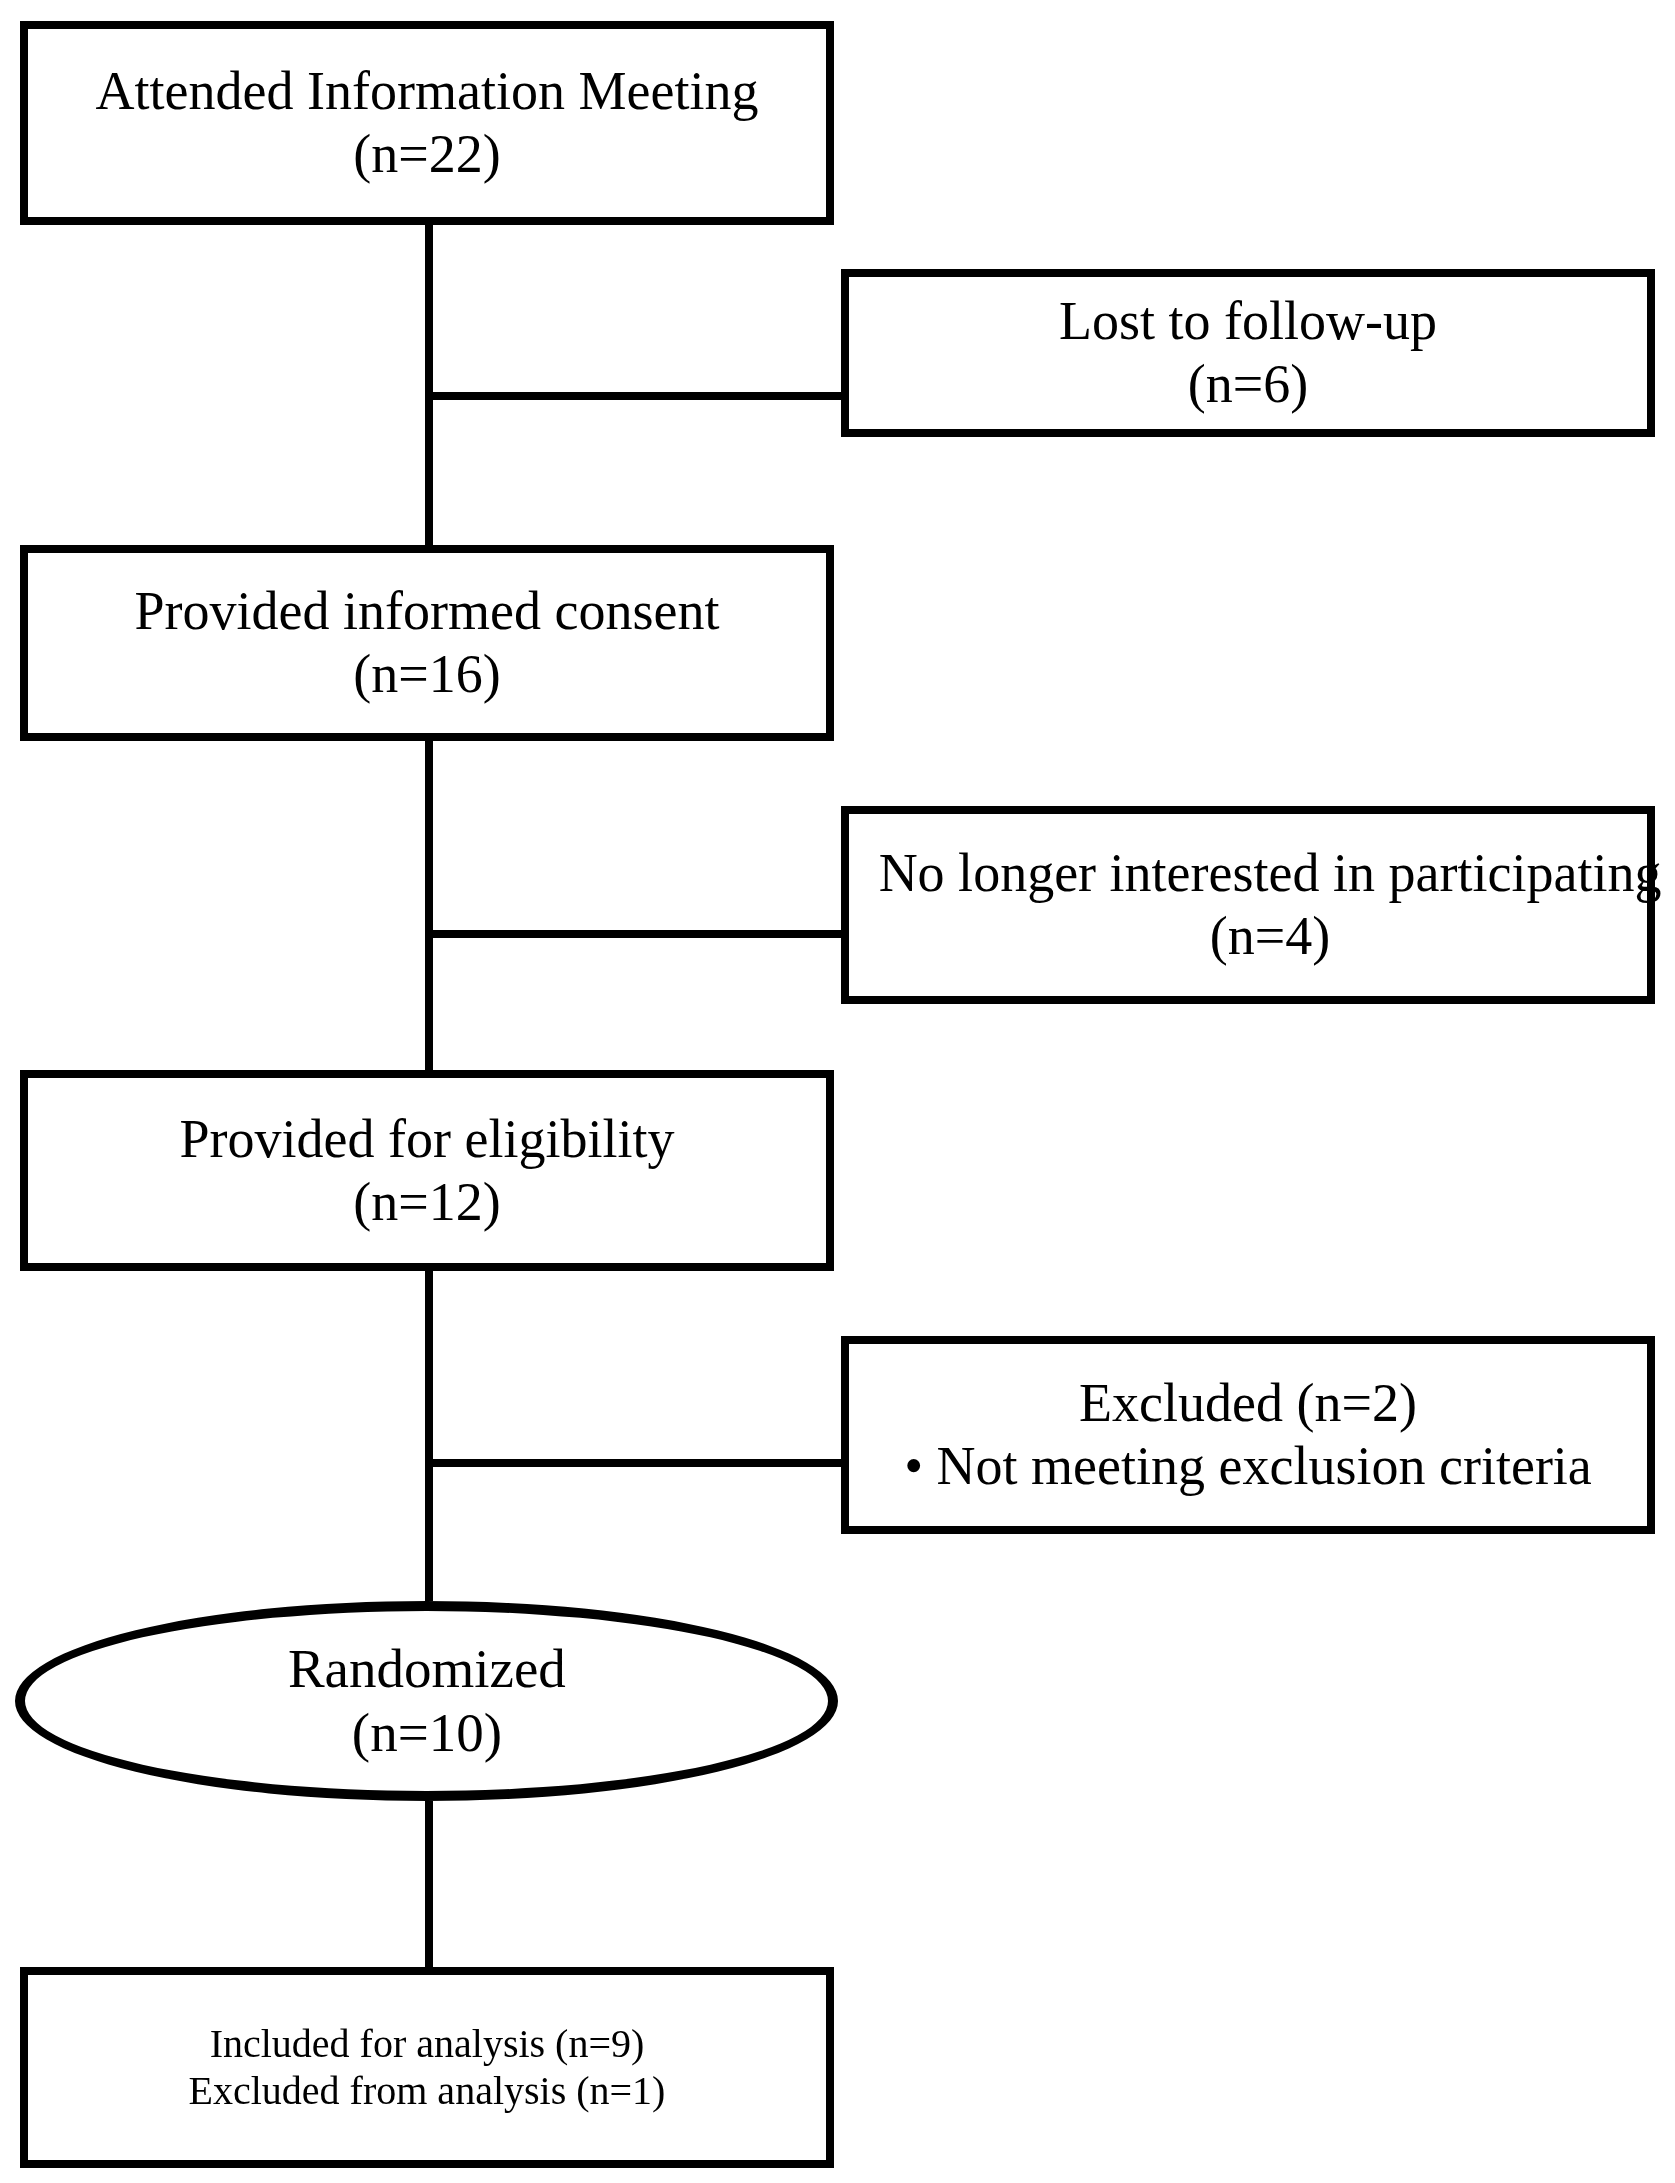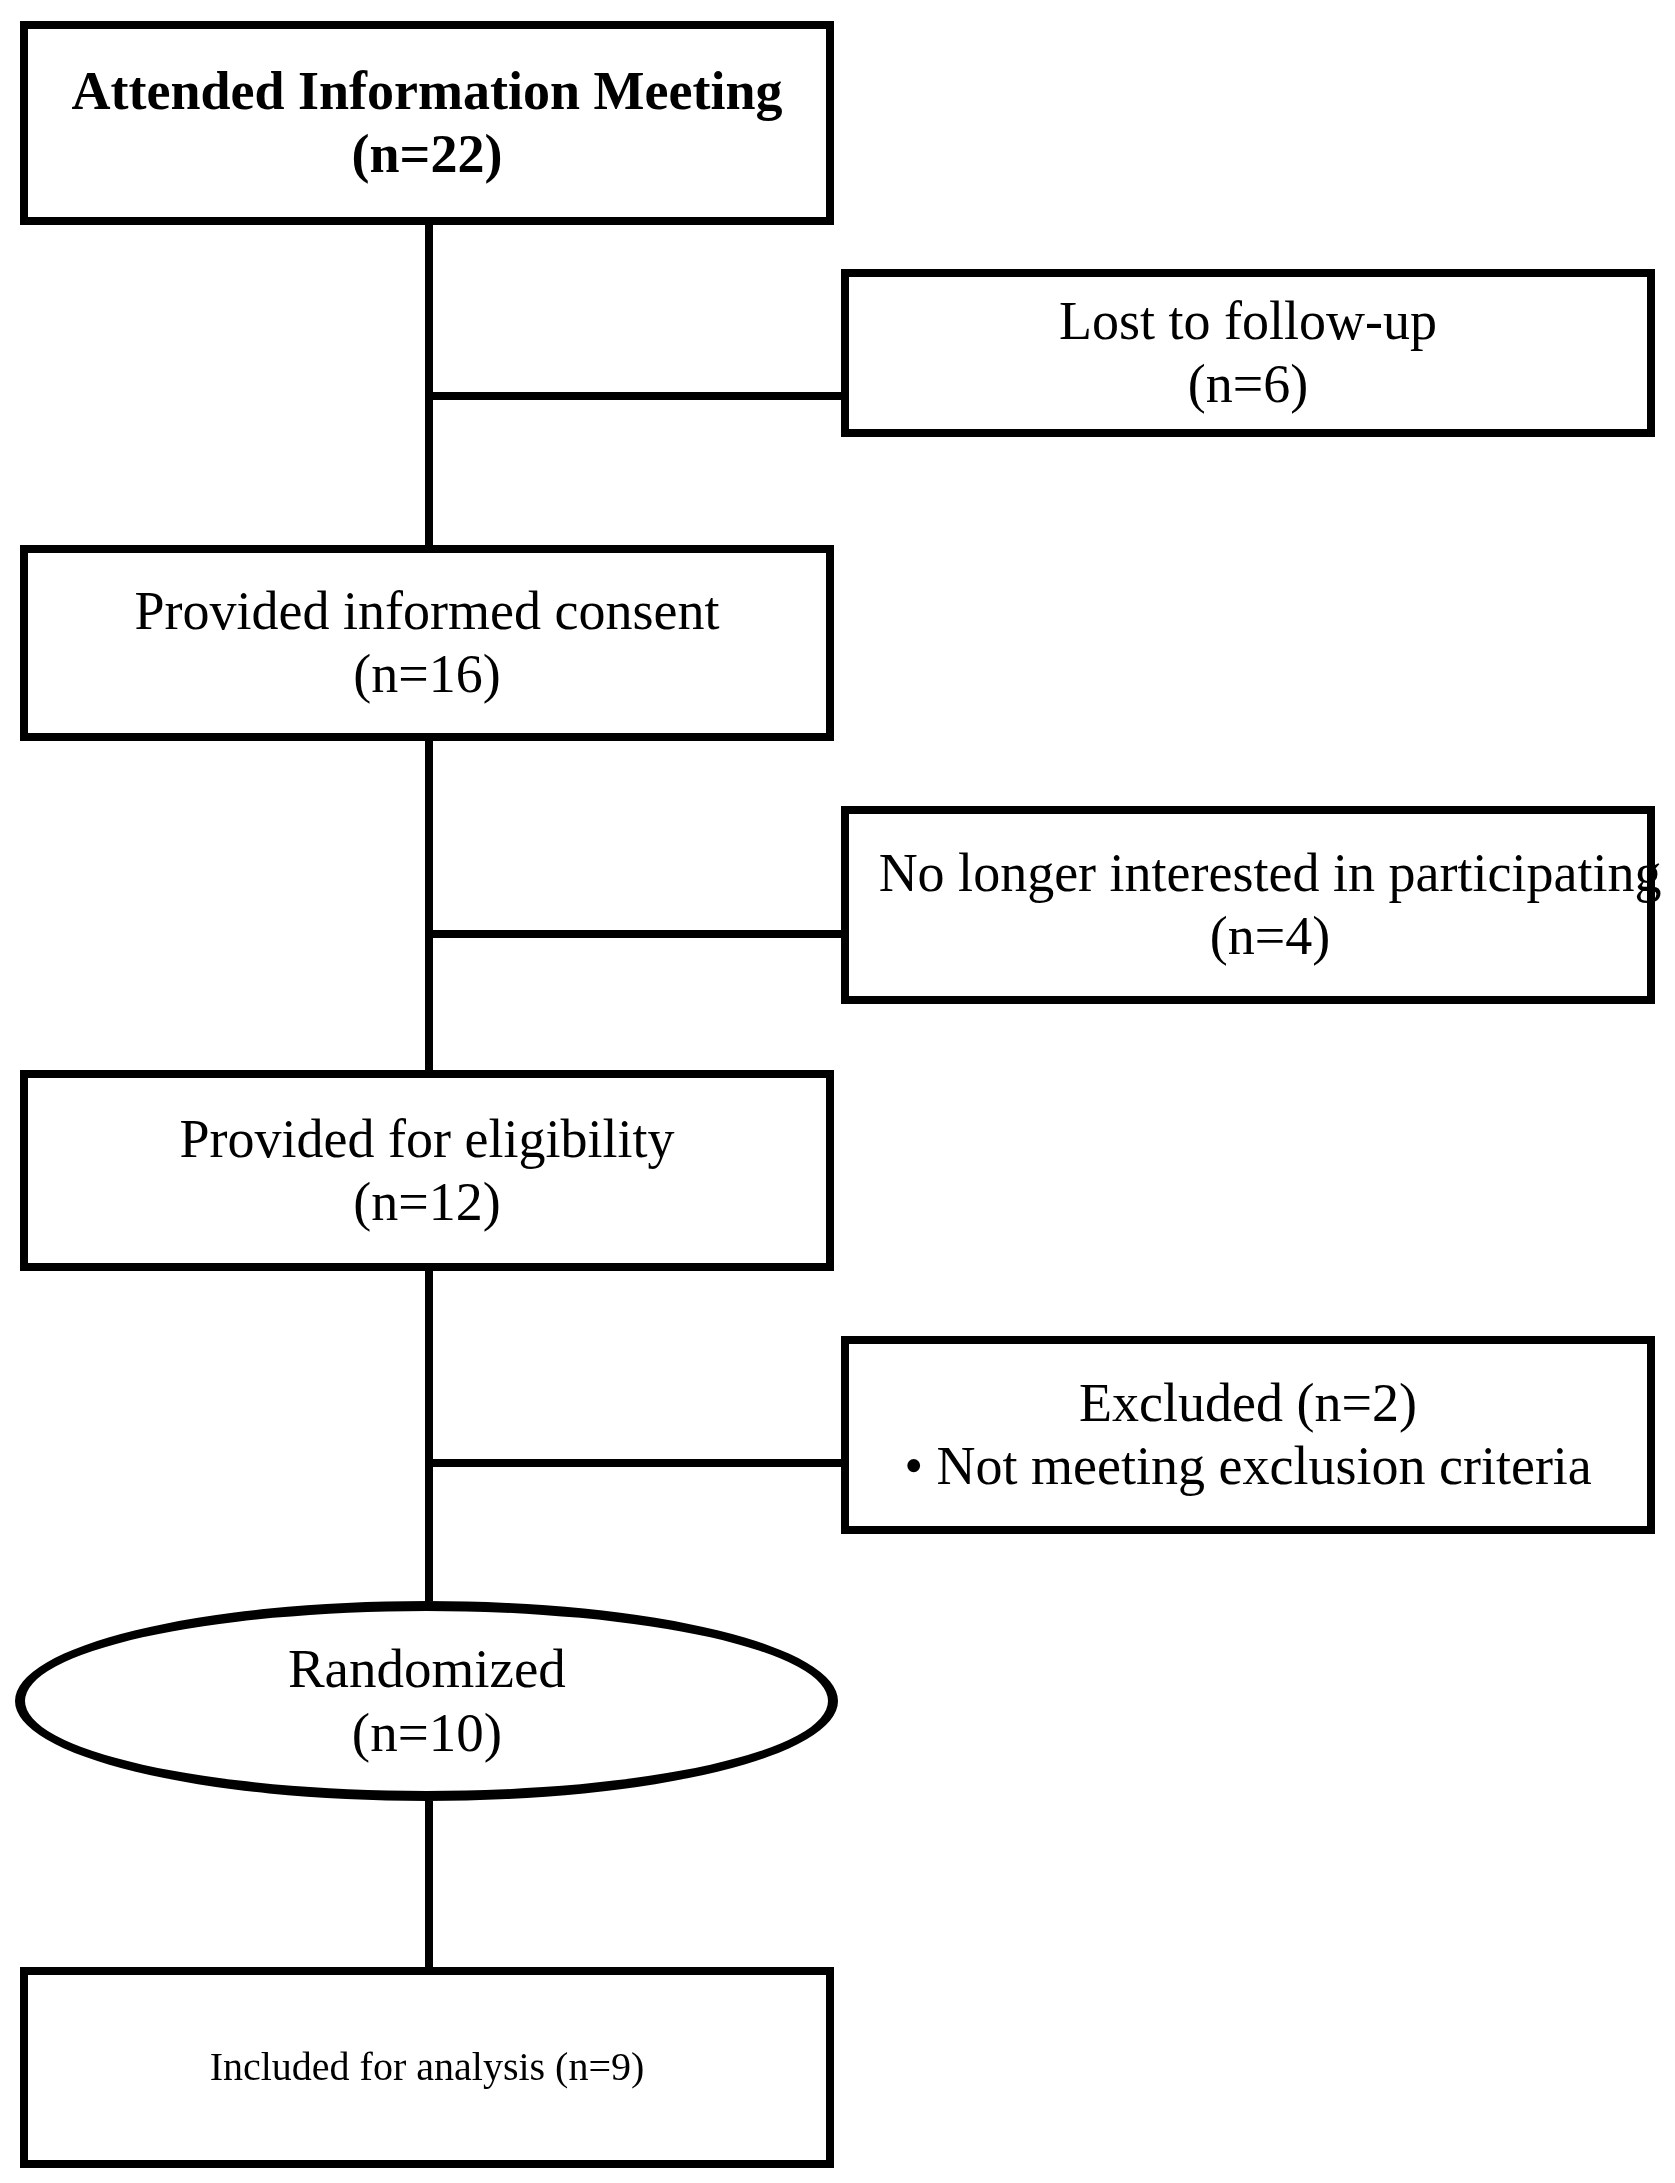--- a/index.html
+++ b/index.html
@@ -37,21 +37,21 @@
   .node.final {
     font-size: 40px;
   }
   .vline, .hline {
     position: absolute;
     background: #000000;
   }
   
   .col-left   { left: 20px;  width: 814px; }
   .col-right  { left: 841px; width: 814px; }
-  #box-attended   { top: 21px;   height: 204px; font-weight: bold; }
+  #box-attended   { top: 21px;   height: 204px; }
   #box-consent    { top: 545px;  height: 196px; }
   #box-assessed   { top: 1070px; height: 201px; }
   #node-randomized{ left: 15.4px; width: 823px; top: 1601px; height: 200px; text-align: right; }
   #box-analysis   { top: 1967px; height: 201px; }
   #box-lost       { top: 269px;  height: 168px; }
   #box-nolonger   { top: 806px; height: 198px; padding-left: 44px; }
   #box-excluded   { top: 1336px; height: 198px; }
   
   .trunk { left: 425px; width: 7.7px; }
   #trunk-1 { top: 225px;  height: 320px; }
@@ -92,20 +92,21 @@
     <span>(n=12)</span>
   </div>
 
   <div class="node ellipse" id="node-randomized">
     <span>Randomized</span>
     <span>(n=10)</span>
   </div>
 
   <div class="node col-left final" id="box-analysis">
     <span>Included for analysis (n=9)</span>
+    <span>Excluded from analysis (n=1)</span>
   </div>
 
   <div class="node col-right" id="box-lost">
     <span>Lost to follow-up</span>
     <span>(n=6)</span>
   </div>
 
   <div class="node col-right" id="box-nolonger">
     <span>No longer interested in participating</span>
     <span>(n=4)</span>

